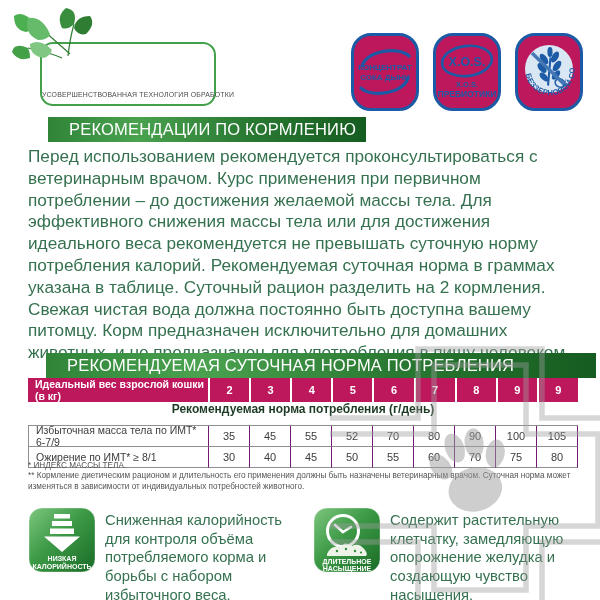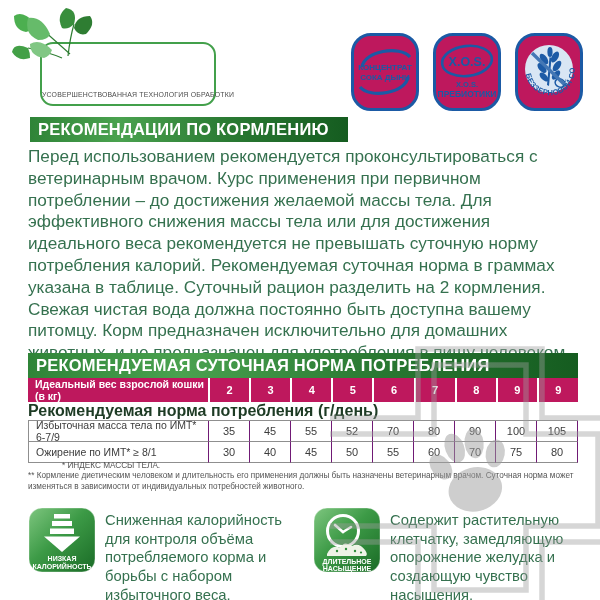--- a/index.html
+++ b/index.html
@@ -18,43 +18,43 @@
            font-size:6.9px;letter-spacing:.2px;color:#4c4c4c;white-space:nowrap;}
 
   .badges{position:absolute;right:17px;top:33px;display:flex;gap:14px;z-index:2;}
   .badge{width:62px;height:72px;border:3px solid #1b5aa5;border-radius:20px;background:#be185d;
          display:flex;align-items:center;justify-content:center;}
   .badge svg{display:block;}
 
   
   .banner{position:absolute;height:25px;display:flex;align-items:center;
           background:linear-gradient(90deg,#2f8438 0%,#4aa24f 28%,#2a7a33 62%,#155c20 100%);
-          color:#fff;font-weight:bold;font-size:16.5px;letter-spacing:.2px;
-          padding-left:8px;box-sizing:border-box;z-index:1;white-space:nowrap;}
+          color:#fff;font-weight:normal;font-size:16.5px;letter-spacing:.2px;
+          padding-left:21px;box-sizing:border-box;z-index:1;white-space:nowrap;margin-left:18px;}
   .banner1{left:30px;top:117px;width:318px;}
   .banner2{left:28px;top:353px;width:550px;}
 
   .para{position:absolute;left:28px;top:146px;width:554px;font-size:17.2px;line-height:21.8px;
         color:#35714f;z-index:1;}
 
   
   .tbl{position:absolute;left:28px;top:378px;width:550px;z-index:1;}
   .tbl-head{display:grid;grid-template-columns:180px repeat(9,1fr);height:19px;column-gap:2px;}
   .tbl-head>div{background:#be185d;color:#fff;font-weight:bold;font-size:11px;
                 display:flex;align-items:center;justify-content:center;}
   .tbl-head .lbl{justify-content:flex-start;padding-left:7px;font-size:10.5px;}
-  .sub{margin:5px 0 0 0;font-weight:bold;font-size:16px;color:#1d3b24;}
+  .sub{margin:5px 0 9px 0;font-weight:bold;font-size:12px;color:#1d3b24;text-align:center;}
   .tbl-body{display:grid;grid-template-columns:180px repeat(9,1fr);
             border-top:1px solid #8f8f8f;border-left:1px solid #8f8f8f;}
   .tbl-body>div{height:20px;border-right:1px solid #701a75;border-bottom:1px solid #8f8f8f;
                 display:flex;align-items:center;justify-content:center;
                 font-size:11px;color:#3c3c3c;background:transparent;}
   .tbl-body .lbl{justify-content:flex-start;padding-left:7px;font-size:10.5px;}
 
-  .fn1{position:absolute;left:28px;top:461px;font-size:8.2px;color:#555;z-index:1;margin-left:34px;}
+  .fn1{position:absolute;left:28px;top:461px;font-size:8.2px;color:#555;z-index:1;}
   .fn2{position:absolute;left:28px;top:471px;width:556px;font-size:8.2px;line-height:10.5px;
        color:#555;z-index:1;}
 
   
   .feature-icon{position:absolute;width:68px;height:66px;z-index:2;}
   .fi1{left:28px;top:507px;}
   .fi2{left:313px;top:507px;}
   .ftext{position:absolute;top:511px;font-size:14.8px;line-height:18.7px;color:#35714f;z-index:1;}
   .ft1{left:105px;width:205px;}
   .ft2{left:390px;width:212px;}
@@ -179,21 +179,21 @@
       <div>50</div>
       <div>55</div>
       <div>60</div>
       <div>70</div>
       <div>75</div>
       <div>80</div>
     </div>
   </div>
 
   <div class="fn1">* ИНДЕКС МАССЫ ТЕЛА.</div>
-  <div class="fn2">** Кормление диетическим человеком и длительность его применения должны быть назначены ветеринарным врачом. Суточная норма может изменяться в зависимости от индивидуальных потребностей животного.</div>
+  <div class="fn2">** Кормление диетическим рационом и длительность его применения должны быть назначены ветеринарным врачом. Суточная норма может изменяться в зависимости от индивидуальных потребностей животного.</div>
 
   <svg class="feature-icon fi1" viewBox="0 0 68 66">
     <defs>
       <linearGradient id="g1" x1="0" y1="0" x2="1" y2="1">
         <stop offset="0" stop-color="#7ec67f"></stop>
           <stop offset="0.45" stop-color="#3c9a46"></stop>
         <stop offset="1" stop-color="#1a6b26"></stop>
       </linearGradient>
     </defs>
     <rect x="1" y="1" width="66" height="64" rx="13" fill="url(#g1)" stroke="rgba(255,255,255,0.35)" stroke-width="1"></rect>

